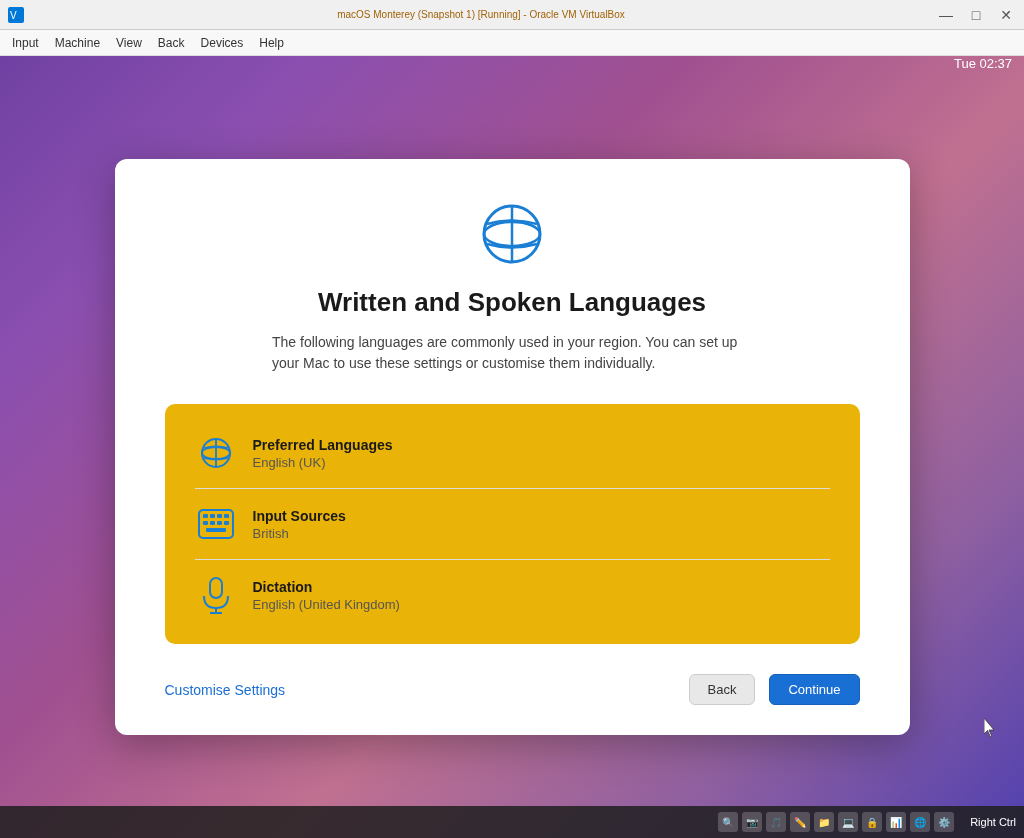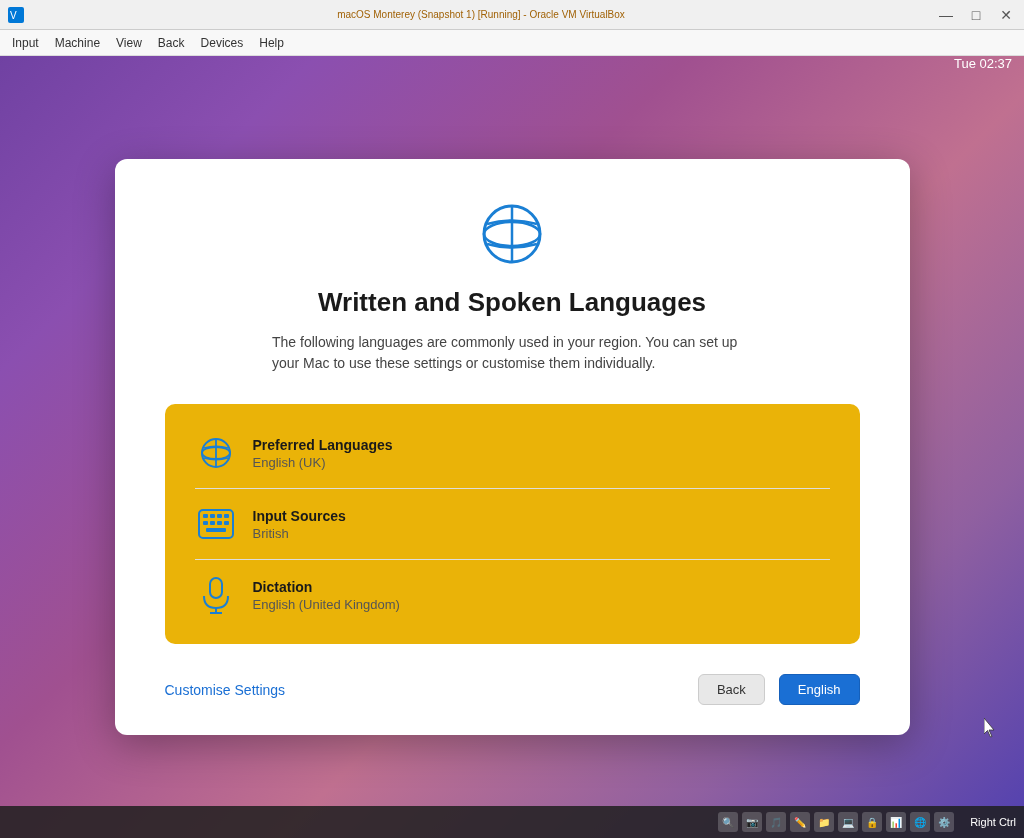--- a/index.html
+++ b/index.html
@@ -373,21 +373,21 @@
           <span class="setting-value">English (United Kingdom)</span>
         </div>
       </div>
 
     </div>
 
     <div class="dialog-footer">
       <button class="customise-link">Customise Settings</button>
       <div class="footer-right">
         <button class="btn-back">Back</button>
-        <button class="btn-continue">English</button>
+        <button class="btn-continue">Continue</button>
       </div>
     </div>
 
   </div>
 </div>
 
 <div class="taskbar">
   <div class="taskbar-item">🔍</div>
   <div class="taskbar-item">📷</div>
   <div class="taskbar-item">🎵</div>

